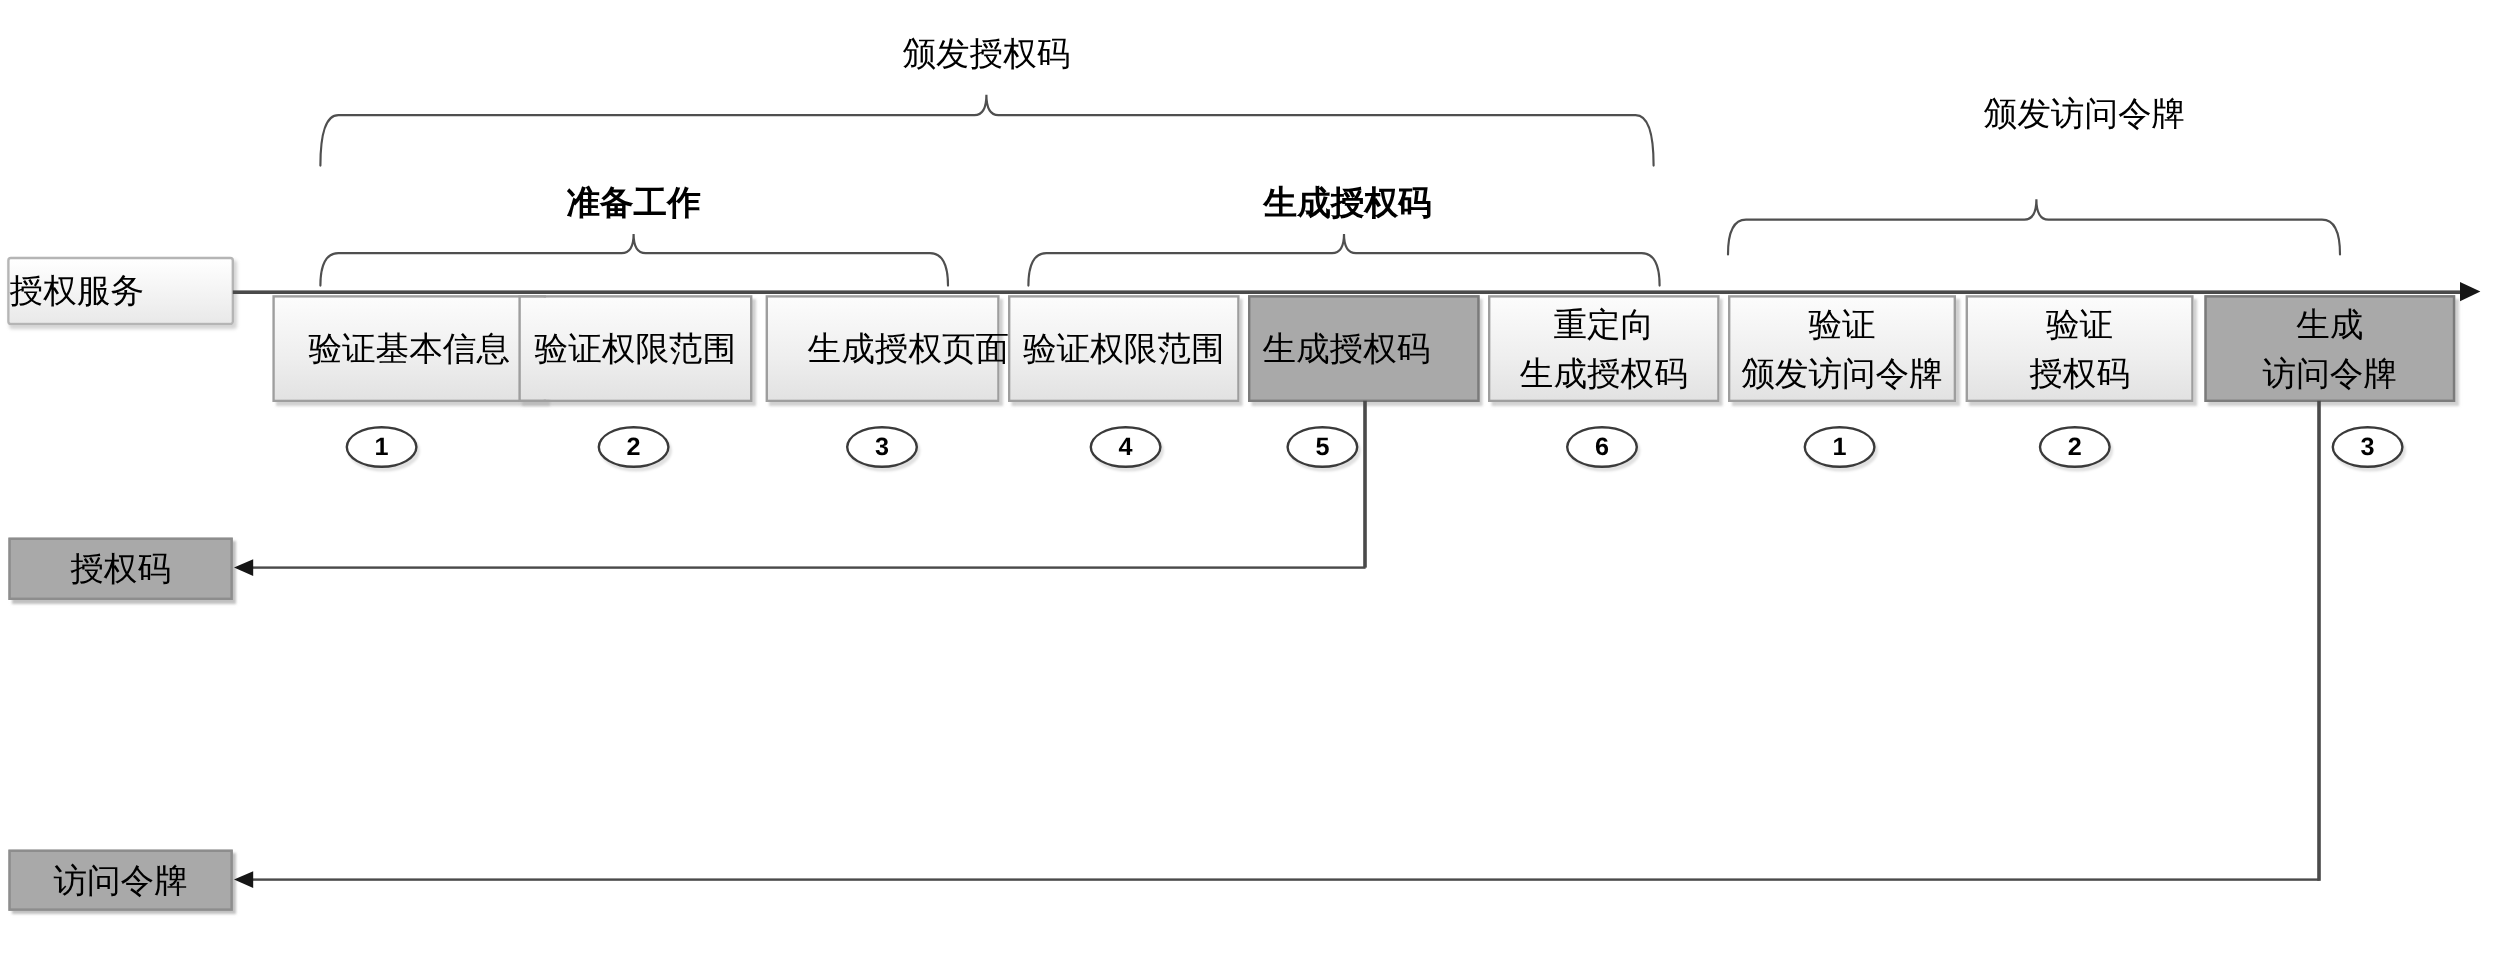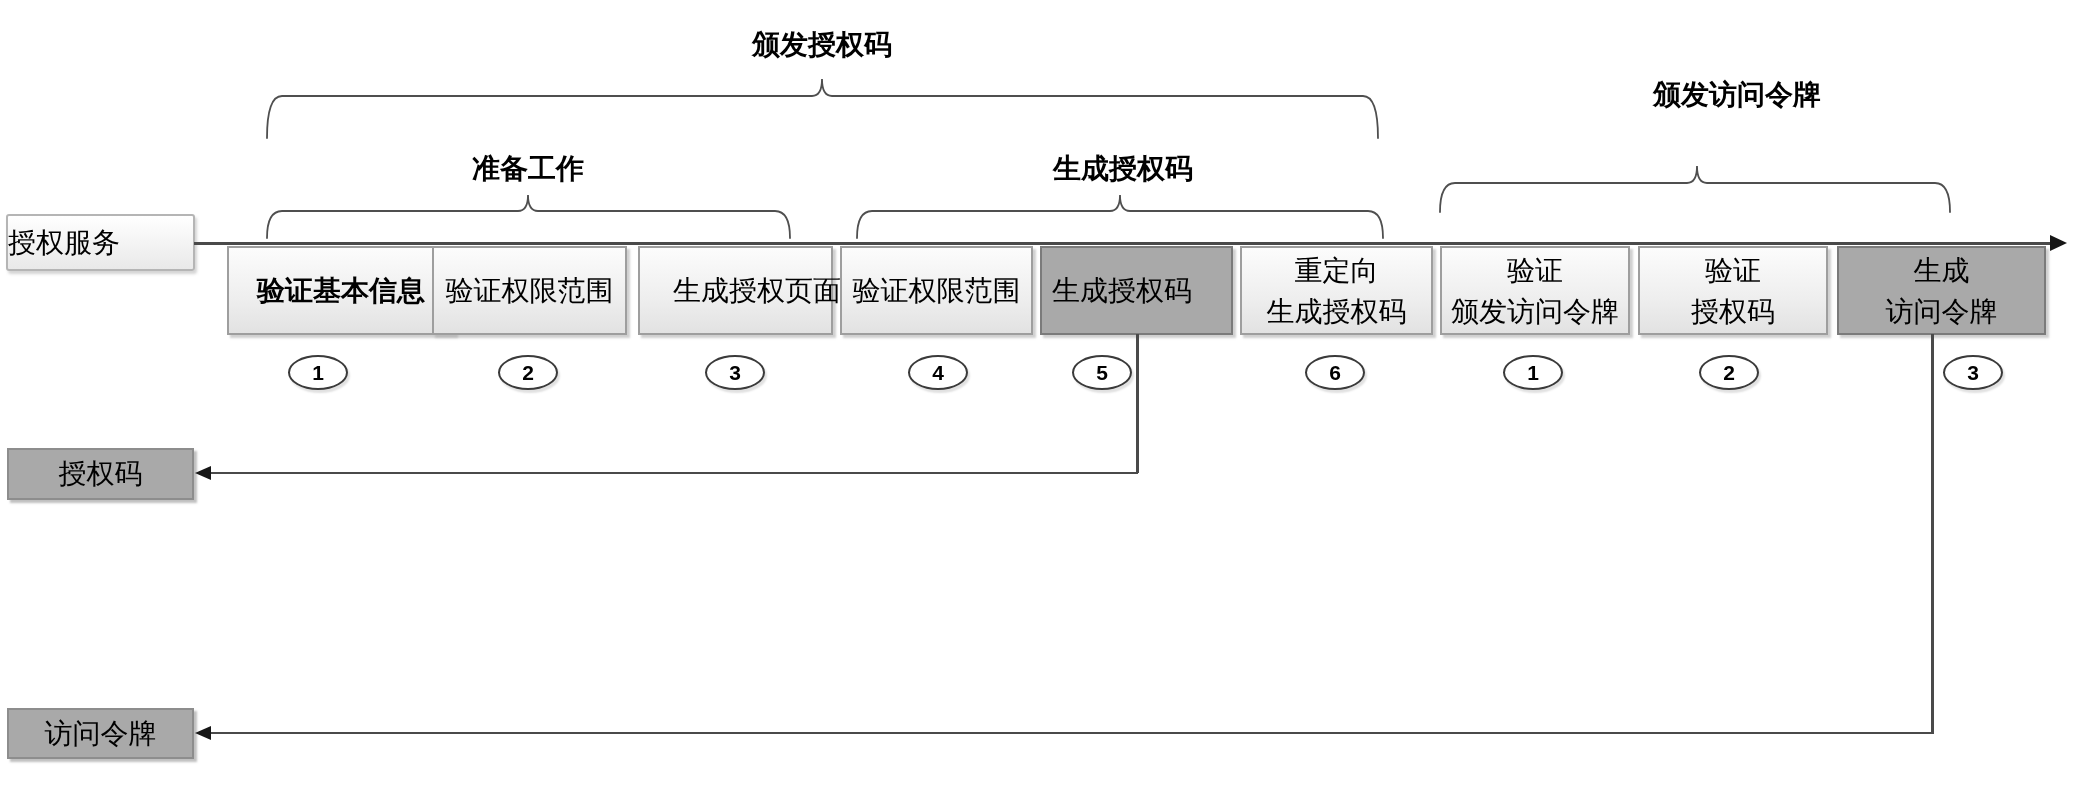--- a/index.html
+++ b/index.html
@@ -5,21 +5,21 @@
   html,body { margin:0; padding:0; background:#ffffff; }
   .canvas {
     position:relative; width:2086px; height:800px; background:#ffffff;
     font-family:"Liberation Sans","DejaVu Sans",sans-serif; color:#000;
     overflow:hidden;
   }
   svg.overlay { position:absolute; left:0; top:0; pointer-events:none; }
 
   .phase-label {
     position:absolute; width:300px; text-align:center;
-    font-size:28px; font-weight:bold; white-space:nowrap;
+    font-size:28px; font-weight:normal; white-space:nowrap;
   }
   .group-label {
     position:absolute; width:300px; text-align:center;
     font-size:28px; white-space:nowrap;font-weight:bold;
   }
 
   .lane-box {
     position:absolute; left:6px; top:214px; width:189px; height:57px;
     box-sizing:border-box; border:2px solid #b5b5b5; border-radius:3px;
     background:linear-gradient(180deg,#ffffff 0%,#f3f3f3 55%,#e9e9e9 100%);
@@ -86,21 +86,21 @@
   <div class="phase-label" style="left:1587px; top:76px;">颁发访问令牌</div>
   <div class="group-label" style="left:378px; top:150px;">准备工作</div>
   <div class="group-label" style="left:973px; top:150px;">生成授权码</div>
 
   <div class="lane-box">
     <span>授权服务</span>
   </div>
   <div class="hline" style="left:194px; top:242px; width:1860px;"></div>
   <div class="arrow-right" style="left:2050px; top:235px;"></div>
 
-  <div class="step" style="left:227px;  width:228px;font-weight:bold;">
+  <div class="step" style="left:227px;  width:228px;">
       <span>验证基本信息</span>
     </div>
   <div class="step" style="left:432px;  width:195px;">
       <span>验证权限范围</span>
     </div>
   <div class="step" style="left:638px;  width:195px;padding-left:43px;">
       <span>生成授权页面</span>
     </div>
   <div class="step" style="left:840px;  width:193px;">
       <span>验证权限范围</span>

